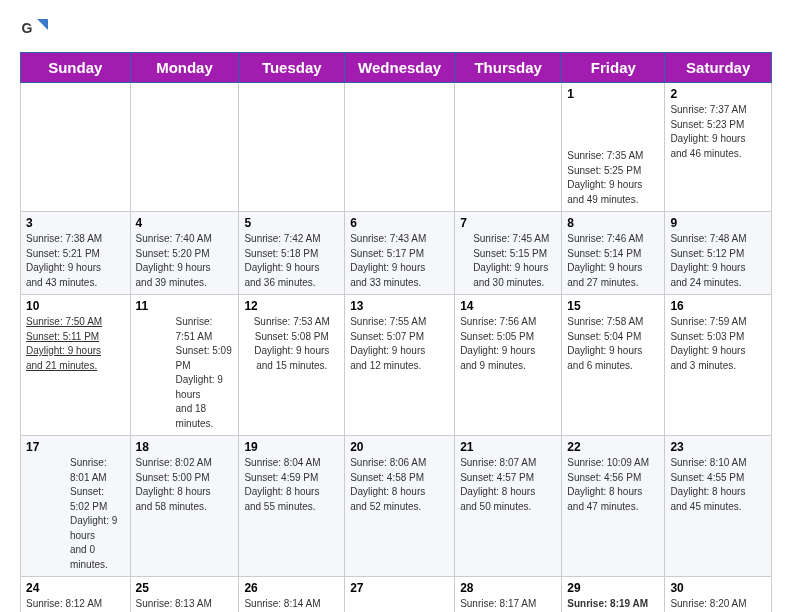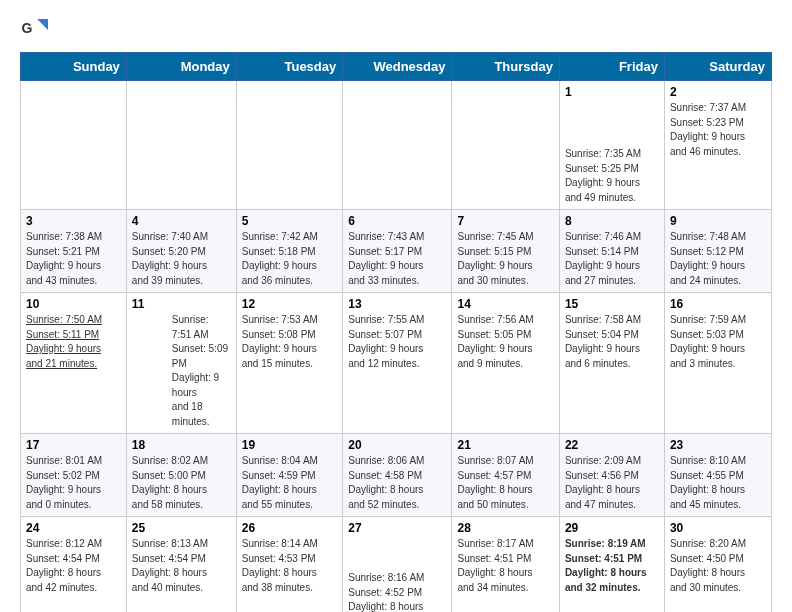--- a/index.html
+++ b/index.html
@@ -39,26 +39,26 @@
     .location-title {
       font-size: 16px;
       color: #555;
     }
     .calendar {
       width: 100%;
       border-collapse: collapse;
       border: 1px solid #ccc;
     }
     .calendar th {
-      background-color: #0369a1;
+      background-color: #a21caf;
       color: #fff;
-      font-size: 13px;
+      font-size: 15px;
       font-weight: bold;
       padding: 6px 6px;
-      text-align: right;
+      text-align: center;
       border: 1px solid #2d63a8;
     }
     .calendar td {
       vertical-align: top;
       border: 1px solid #ccc;
       padding: 4px 5px;
       font-size: 10.5px;
       width: 113px;
       min-height: 80px;
       background: #fff;
@@ -168,21 +168,21 @@
           </td>
           <td>
             <span class="day-number">6</span>
             <div class="day-info" style="white-space: pre-line;">Sunrise: 7:43 AM
 Sunset: 5:17 PM
 Daylight: 9 hours
 and 33 minutes.</div>
           </td>
           <td>
             <span class="day-number">7</span>
-            <div class="day-info" style="white-space: pre-line;">Sunrise: 7:45 AM
+            <div class="day-info" style="white-space: pre-line; margin-left: 13px;">Sunrise: 7:45 AM
 Sunset: 5:15 PM
 Daylight: 9 hours
 and 30 minutes.</div>
           </td>
           <td>
             <span class="day-number">8</span>
             <div class="day-info" style="white-space: pre-line;">Sunrise: 7:46 AM
 Sunset: 5:14 PM
 Daylight: 9 hours
 and 27 minutes.</div>
@@ -205,21 +205,21 @@
           </td>
           <td>
             <span class="day-number">11</span>
             <div class="day-info" style="white-space: pre-line; margin-left: 40px;">Sunrise: 7:51 AM
 Sunset: 5:09 PM
 Daylight: 9 hours
 and 18 minutes.</div>
           </td>
           <td>
             <span class="day-number">12</span>
-            <div class="day-info" style="white-space: pre-line;">Sunrise: 7:53 AM
+            <div class="day-info" style="white-space: pre-line; text-align: center;">Sunrise: 7:53 AM
 Sunset: 5:08 PM
 Daylight: 9 hours
 and 15 minutes.</div>
           </td>
           <td>
             <span class="day-number">13</span>
             <div class="day-info" style="white-space: pre-line;">Sunrise: 7:55 AM
 Sunset: 5:07 PM
 Daylight: 9 hours
 and 12 minutes.</div>
@@ -242,21 +242,21 @@
             <span class="day-number">16</span>
             <div class="day-info" style="white-space: pre-line;">Sunrise: 7:59 AM
 Sunset: 5:03 PM
 Daylight: 9 hours
 and 3 minutes.</div>
           </td>
         </tr>
         <tr>
           <td>
             <span class="day-number">17</span>
-            <div class="day-info" style="white-space: pre-line;">Sunrise: 8:01 AM
+            <div class="day-info" style="white-space: pre-line; margin-left: 44px;">Sunrise: 8:01 AM
 Sunset: 5:02 PM
 Daylight: 9 hours
 and 0 minutes.</div>
           </td>
           <td>
             <span class="day-number">18</span>
             <div class="day-info" style="white-space: pre-line;">Sunrise: 8:02 AM
 Sunset: 5:00 PM
 Daylight: 8 hours
 and 58 minutes.</div>
@@ -277,21 +277,21 @@
           </td>
           <td>
             <span class="day-number">21</span>
             <div class="day-info" style="white-space: pre-line;">Sunrise: 8:07 AM
 Sunset: 4:57 PM
 Daylight: 8 hours
 and 50 minutes.</div>
           </td>
           <td>
             <span class="day-number">22</span>
-            <div class="day-info" style="white-space: pre-line;">Sunrise: 2:09 AM
+            <div class="day-info" style="white-space: pre-line;">Sunrise: 10:09 AM
 Sunset: 4:56 PM
 Daylight: 8 hours
 and 47 minutes.</div>
           </td>
           <td>
             <span class="day-number">23</span>
             <div class="day-info" style="white-space: pre-line;">Sunrise: 8:10 AM
 Sunset: 4:55 PM
 Daylight: 8 hours
 and 45 minutes.</div>

